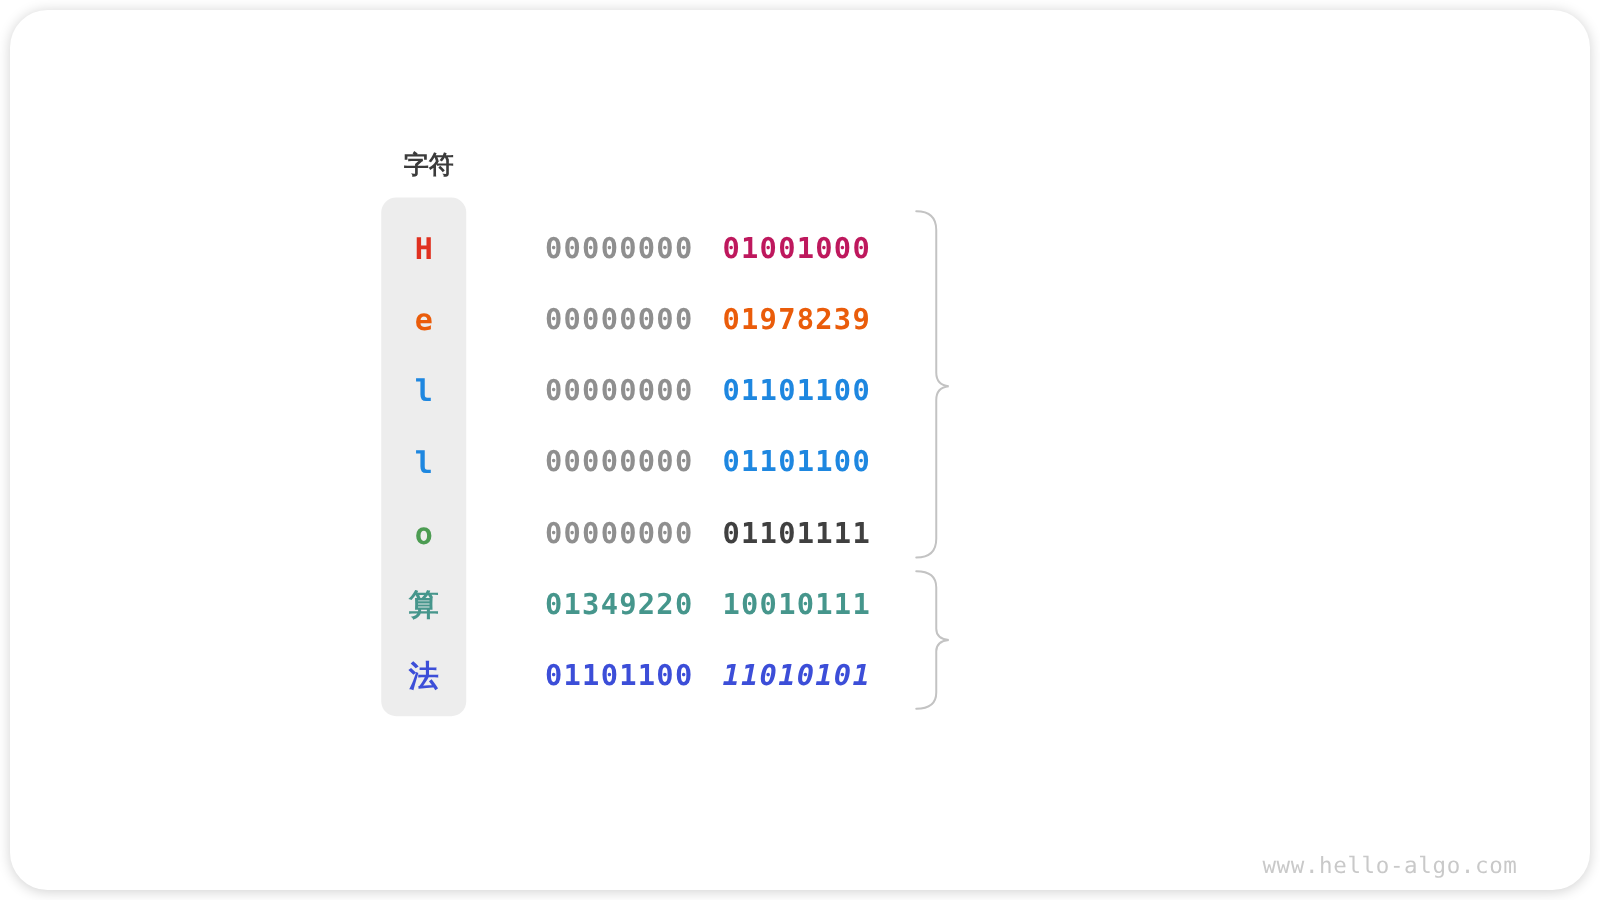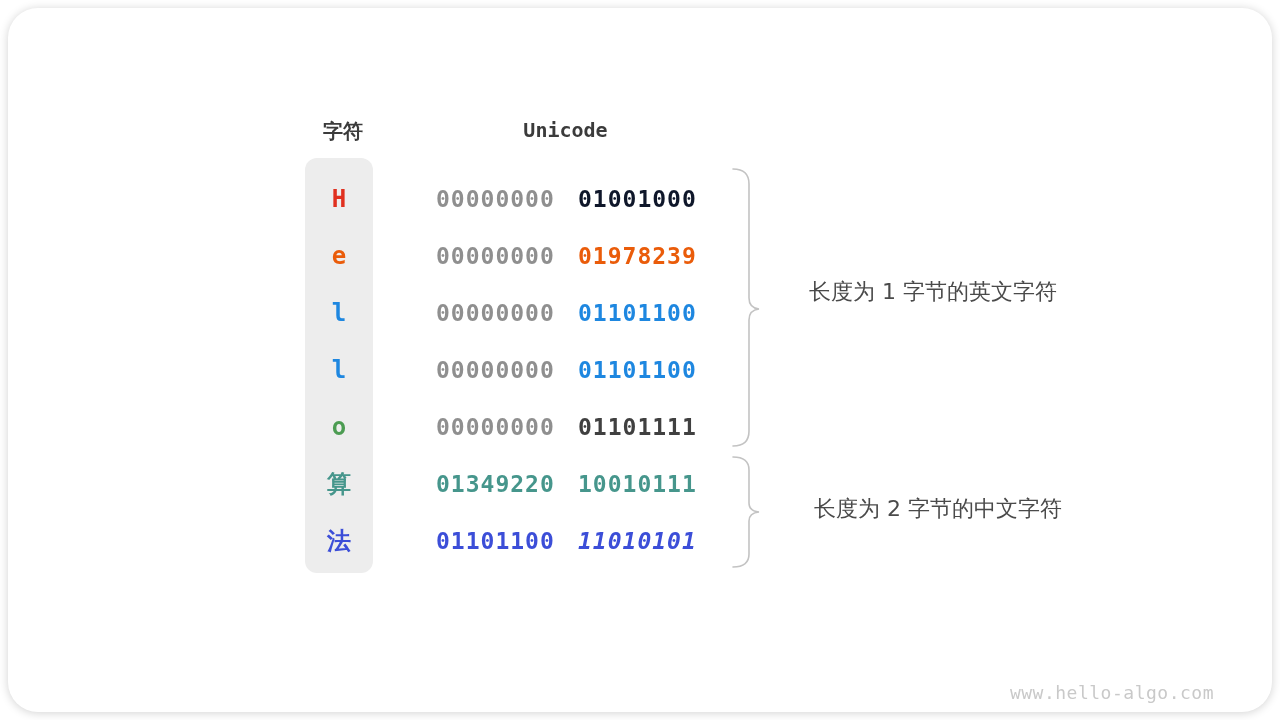--- a/index.html
+++ b/index.html
@@ -92,29 +92,28 @@
     color: #c9c9c9;
     letter-spacing: 0.5px;
   }
 </style>
 </head>
 <body>
 
 <div class="card">
 
   <div class="hdr" id="hdr-char">字符</div>
-  <div class="hdr" id="hdr-unicode">Unicode</div>
 
   <div class="char-col-bg"></div>
 
   <div id="rows">
       <div class="row" style="top: 176px;">
         <span class="cell-char" style="color: rgb(224, 48, 31);">H</span>
         <span class="byte byte-high" style="color: rgb(143, 143, 143);">00000000</span>
-        <span class="byte byte-low" style="color: #0f172a;">01001000</span>
+        <span class="byte byte-low" style="color: #be185d;">01001000</span>
       </div>
       <div class="row" style="top: 233px;">
         <span class="cell-char" style="color: rgb(234, 92, 10);">e</span>
         <span class="byte byte-high" style="color: rgb(143, 143, 143);">00000000</span>
         <span class="byte byte-low" style="color: rgb(234, 92, 10);">01978239</span>
       </div>
       <div class="row" style="top: 290px;">
         <span class="cell-char" style="color: rgb(30, 135, 224);">l</span>
         <span class="byte byte-high" style="color: rgb(143, 143, 143);">00000000</span>
         <span class="byte byte-low" style="color: rgb(30, 135, 224);">01101100</span>
@@ -140,20 +139,18 @@
         <span class="byte byte-low" style="color: rgb(60, 78, 216); font-style: italic;">11010101</span>
       </div>
     </div>
 
   <svg class="brace-svg" viewBox="0 0 50 420" xmlns="http://www.w3.org/2000/svg">
     <path d="M 10 11 Q 26 11 26 26 L 26 140 Q 26 150 36 151 Q 26 152 26 162 L 26 273 Q 26 288 10 288"></path>
     <path d="M 10 299 Q 26 299 26 312 L 26 345 Q 26 353 36 354 Q 26 355 26 363 L 26 396 Q 26 409 10 409"></path>
   </svg>
 
   <div class="annot" id="annot-english">
-    <div>长度为 1 字节的英文字符</div>
   </div>
 
-  <div class="annot" id="annot-chinese">长度为 2 字节的中文字符</div>
 
   <div class="watermark">www.hello-algo.com</div>
 
 </div>
 
 </body></html>

